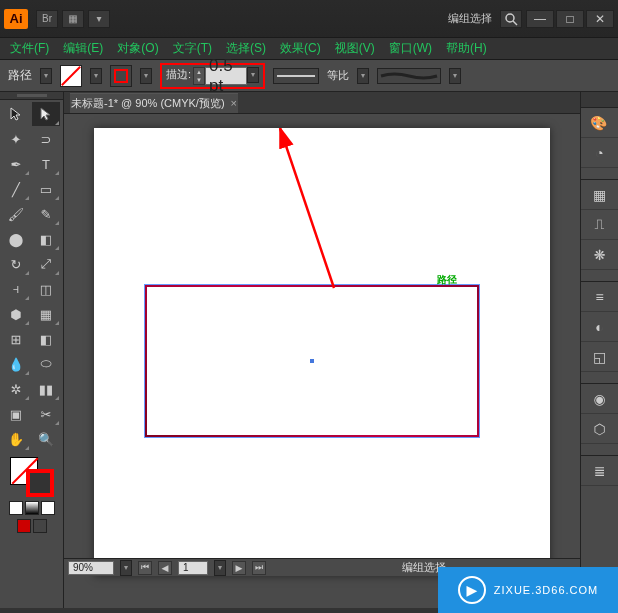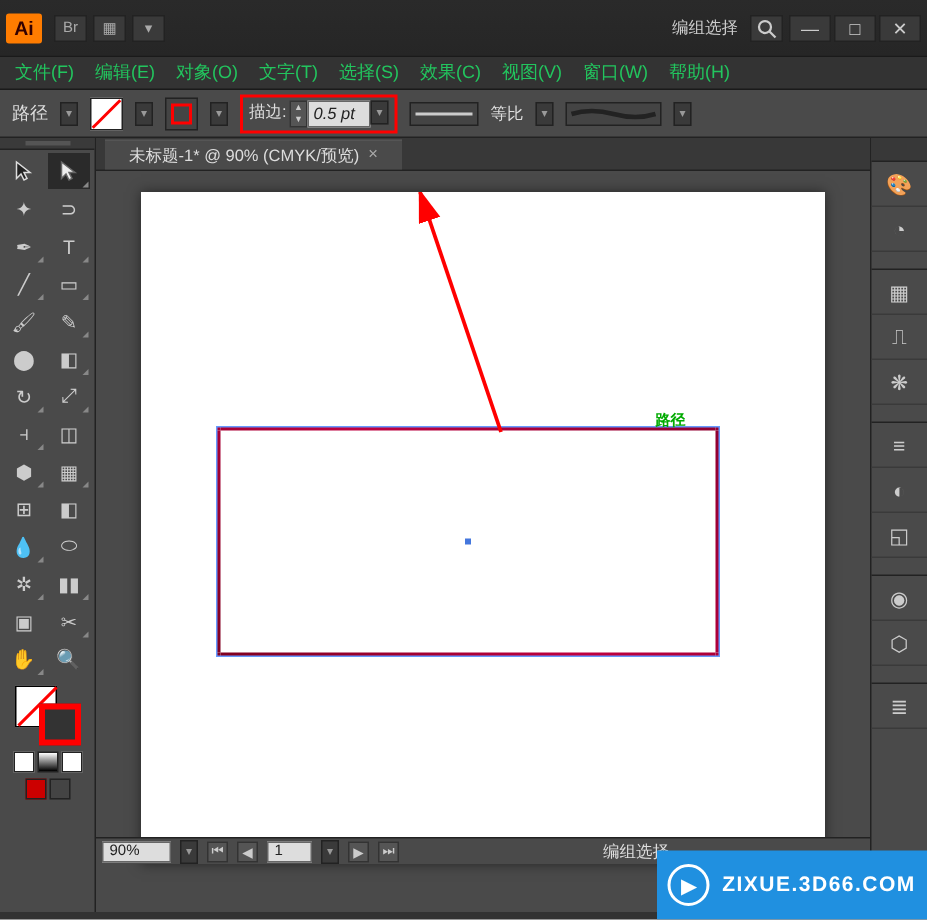--- a/index.html
+++ b/index.html
@@ -22,21 +22,21 @@
 .control-bar { height: 32px; background: #4a4a4a; display: flex; align-items: center; padding: 0 8px; gap: 8px; border-bottom: 1px solid #222; }
 .ctrl-label { color: #ddd; font-size: 12px; }
 .ctrl-dropdown-arrow { width: 12px; height: 16px; background: #3a3a3a; border: 1px solid #222; color: #999; font-size: 8px; display: flex; align-items: center; justify-content: center; }
 .ctrl-swatch { width: 22px; height: 22px; border: 1px solid #222; display: flex; align-items: center; justify-content: center; position: relative; }
 .swatch-none { background: white; }
 .swatch-none::after { content: ""; position: absolute; width: 26px; height: 2px; background: red; transform: rotate(-45deg); }
 .swatch-stroke { background: #444; }
 .swatch-stroke-inner { width: 14px; height: 14px; border: 2px solid #ff0000; }
 .ctrl-stroke-group { display: flex; align-items: flex-start; border: 2px solid #ff0000; padding: 2px 4px; height: 26px; }
 .ctrl-stroke-label { color: #ddd; font-size: 11px; margin-right: 2px; }
-.ctrl-stroke-val { width: 42px; height: 18px; background: #ddd; color: #222; font-size: 11px; border: 1px solid #666; padding: 0 3px; display: flex; align-items: center; font-style: italic; }
+.ctrl-stroke-val { width: 42px; height: 18px; background: #ddd; color: #222; font-size: 17px; border: 1px solid #666; padding: 0 3px; display: flex; align-items: center; }
 .ctrl-stepper { width: 12px; height: 18px; background: #555; border: 1px solid #333; display: flex; flex-direction: column; }
 .ctrl-stepper span { flex: 1; font-size: 6px; color: #ccc; text-align: center; line-height: 8px; }
 .ctrl-line { width: 46px; height: 16px; background: #444; border: 1px solid #222; display: flex; align-items: center; }
 .ctrl-line-inner { width: 100%; height: 2px; background: #ccc; margin: 0 3px; }
 .ctrl-brush { width: 64px; height: 16px; background: #444; border: 1px solid #222; display: flex; align-items: center; justify-content: center; }
 .ctrl-smalltext { color: #ddd; font-size: 11px; }
 
 
 .main-area { display: flex; height: 516px; position: relative; }
 
@@ -52,21 +52,21 @@
 .fill-stroke { position: relative; width: 44px; height: 40px; }
 .fill-box { position: absolute; top: 0; left: 0; width: 28px; height: 28px; background: white; border: 1px solid #000; }
 .fill-box::after { content:""; position:absolute; width:36px; height:2px; background:red; transform:rotate(-45deg); top:12px; left:-4px; }
 .stroke-box { position: absolute; bottom: 0; right: 0; width: 28px; height: 28px; background: #333; border: 4px solid #ff0000; }
 .mini-swatches { display: flex; gap: 2px; }
 .mini-sw { width: 14px; height: 14px; border: 1px solid #222; }
 
 
 .doc-area { flex: 1; background: #4a4a4a; display: flex; flex-direction: column; position: relative; }
 .doc-tab-bar { height: 22px; background: #383838; display: flex; align-items: center; padding: 0 6px; border-bottom: 1px solid #222; }
-.doc-tab { background: #4a4a4a; color: #ddd; font-size: 11px; padding: 2px 16px; display: flex; align-items: center; gap: 6px; border-top: 1px solid #555; }
+.doc-tab { background: #4a4a4a; color: #ddd; font-size: 11px; padding: 2px 1px; display: flex; align-items: center; gap: 6px; border-top: 1px solid #555; }
 .doc-close { font-size: 11px; color: #aaa; cursor: pointer; }
 .canvas-wrap { flex: 1; background: #4a4a4a; position: relative; overflow: hidden; display: flex; align-items: flex-start; justify-content: center; padding-top: 14px; }
 .artboard { width: 456px; height: 448px; background: white; box-shadow: 0 0 8px rgba(0,0,0,0.5); position: relative; }
 .rect-shape { position: absolute; left: 50px; top: 156px; width: 336px; height: 154px; border: 3px solid; border-image: linear-gradient(45deg,#800020,#c00040,#900030) 1; }
 .rect-shape::before { content:""; position:absolute; inset:-3px; border:1px solid #6699ff; }
 .rect-label { position: absolute; top: -14px; right: 20px; font-size: 10px; color: #00aa00; font-weight: bold; }
 .center-pt { position: absolute; left: 50%; top: 50%; width: 4px; height: 4px; background: #4477dd; transform: translate(-50%,-50%); }
 .arrow-annot { position: absolute; pointer-events: none; }
 
 
@@ -79,21 +79,21 @@
 .status-bar { height: 18px; background: #4a4a4a; display: flex; align-items: center; padding: 0 4px; gap: 6px; border-top: 1px solid #222; position:absolute; bottom:37px; left:64px; right:38px; }
 .status-field { height: 14px; background: #ddd; color: #222; font-size: 10px; padding: 0 4px; display: flex; align-items: center; border: 1px solid #666; }
 .status-nav { width: 14px; height: 14px; background: #555; color: #ccc; font-size: 9px; display: flex; align-items: center; justify-content: center; border: 1px solid #333; }
 .status-label { color: #ddd; font-size: 11px; }
 
 
 .watermark { position: absolute; bottom: 0; right: 0; width: 180px; height: 46px; background: #2090e0; display: flex; align-items: center; justify-content: center; gap: 8px; color: white; }
 .wm-icon { width: 28px; height: 28px; border: 2px solid white; border-radius: 50%; display: flex; align-items: center; justify-content: center; font-size: 14px; }
 .wm-text { display: flex; flex-direction: column; line-height: 1.1; }
 .wm-main { font-size: 16px; font-weight: bold; }
-.wm-sub { font-size: 14px; letter-spacing: 1px; font-weight: bold; }
+.wm-sub { font-size: 11px; letter-spacing: 1px; }
 
 svg.icon-svg { width: 16px; height: 16px; }
 </style>
 </head>
 <body>
 
 <div class="title-bar">
   <div class="ai-logo">Ai</div>
   <div class="title-btn">Br</div>
   <div class="title-btn">▦</div>

